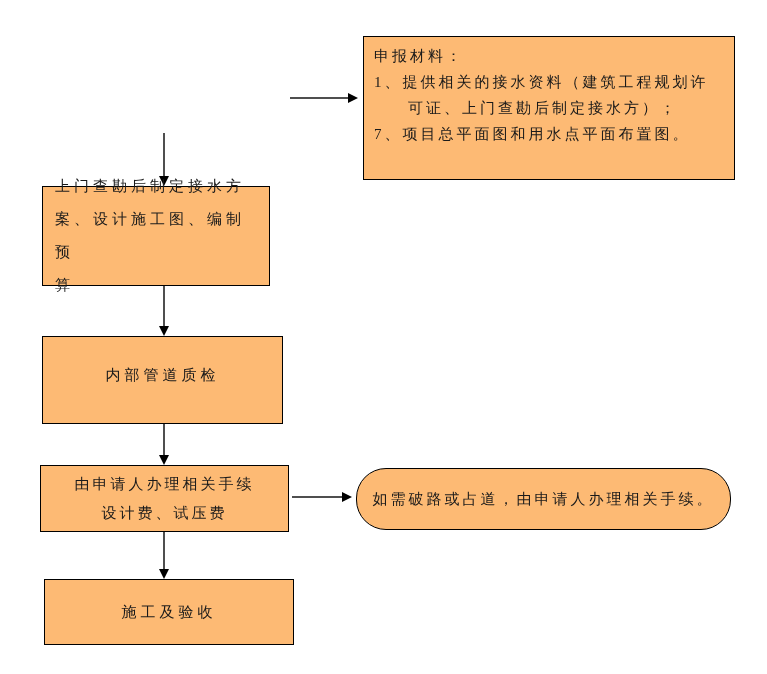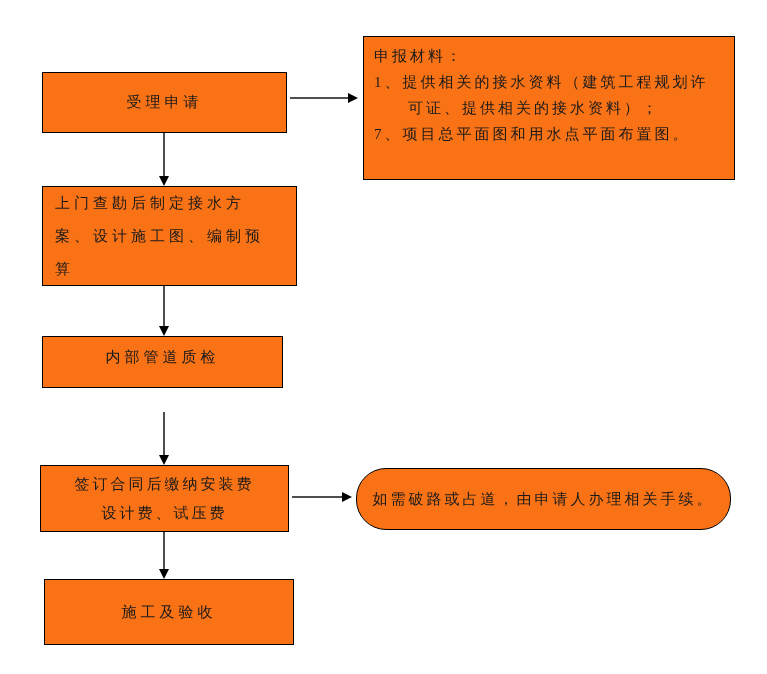--- a/index.html
+++ b/index.html
@@ -13,35 +13,35 @@
     height: 674px;
     background: #ffffff;
     font-family: "Liberation Serif", "DejaVu Serif", serif;
     color: #1a1a1a;
     overflow: hidden;
   }
   .node {
     position: absolute;
     box-sizing: border-box;
     border: 1.5px solid #000000;
-    background: #f97316;
+    background: #fdba74;
     font-size: 15px;
     line-height: 1.4;
   }
   .node.flex-center {
     display: flex;
     align-items: center;
     justify-content: center;
     text-align: center;
   }
   
   #node-accept        { left: 42px;  top: 72px;  width: 245px; height: 61px;  letter-spacing: 4px; }
-  #node-survey        { left: 42px;  top: 186px; width: 255px; height: 100px; display: flex; align-items: center; padding: 0 12px; }
+  #node-survey        { left: 42px;  top: 186px; width: 228px; height: 100px; display: flex; align-items: center; padding: 0 12px; }
   #node-survey .txt   { white-space: pre-line; line-height: 33px; letter-spacing: 4px; text-align: left; }
-  #node-inspection    { left: 42px;  top: 336px; width: 241px; height: 52px;  letter-spacing: 4px; padding-bottom: 10px; }
+  #node-inspection    { left: 42px;  top: 336px; width: 241px; height: 88px;  letter-spacing: 4px; padding-bottom: 10px; }
   #node-contract      { left: 40px;  top: 465px; width: 249px; height: 67px; }
   #node-contract .txt { white-space: pre-line; line-height: 29px; letter-spacing: 3px; text-align: center; }
   #node-construction  { left: 44px;  top: 579px; width: 250px; height: 66px;  letter-spacing: 4px; }
   
   #node-materials     { left: 363px; top: 36px;  width: 372px; height: 144px; padding: 6px 10px; }
   #node-materials .m-line { line-height: 26px; letter-spacing: 3px; white-space: nowrap; }
   #node-materials .m-line.cont { padding-left: 34px; }
   #node-roadwork      { left: 356px; top: 468px; width: 375px; height: 62px;  letter-spacing: 3px; padding: 0 6px; border-radius: 30px; }
   
   .arrows {
@@ -78,43 +78,40 @@
     <g>
       <line x1="290" y1="98" x2="349" y2="98"></line>
       <polygon points="348,93 348,103 358,98"></polygon>
     </g>
     <g>
       <line x1="292" y1="497" x2="343" y2="497"></line>
       <polygon points="342,492 342,502 352,497"></polygon>
     </g>
   </svg>
 
-  <div id="node-accept" class="node flex-center">
-    <span>受理申请</span>
-  </div>
 
   <div id="node-materials" class="node">
     <div class="m-line">申报材料：</div>
     <div class="m-line">1、提供相关的接水资料（建筑工程规划许</div>
-    <div class="m-line cont">可证、提供相关的接水资料）；</div>
+    <div class="m-line cont">可证、上门查勘后制定接水方）；</div>
     <div class="m-line">7、项目总平面图和用水点平面布置图。</div>
   </div>
 
   <div id="node-survey" class="node">
     <span class="txt">上门查勘后制定接水方
 案、设计施工图、编制预
 算</span>
   </div>
 
   <div id="node-inspection" class="node flex-center">
     <span>内部管道质检</span>
   </div>
 
   <div id="node-contract" class="node flex-center">
-    <span class="txt">签订合同后缴纳安装费
+    <span class="txt">由申请人办理相关手续
 设计费、试压费</span>
   </div>
 
   <div id="node-roadwork" class="node flex-center">
     <span>如需破路或占道，由申请人办理相关手续。</span>
   </div>
 
   <div id="node-construction" class="node flex-center">
     <span>施工及验收</span>
   </div>

